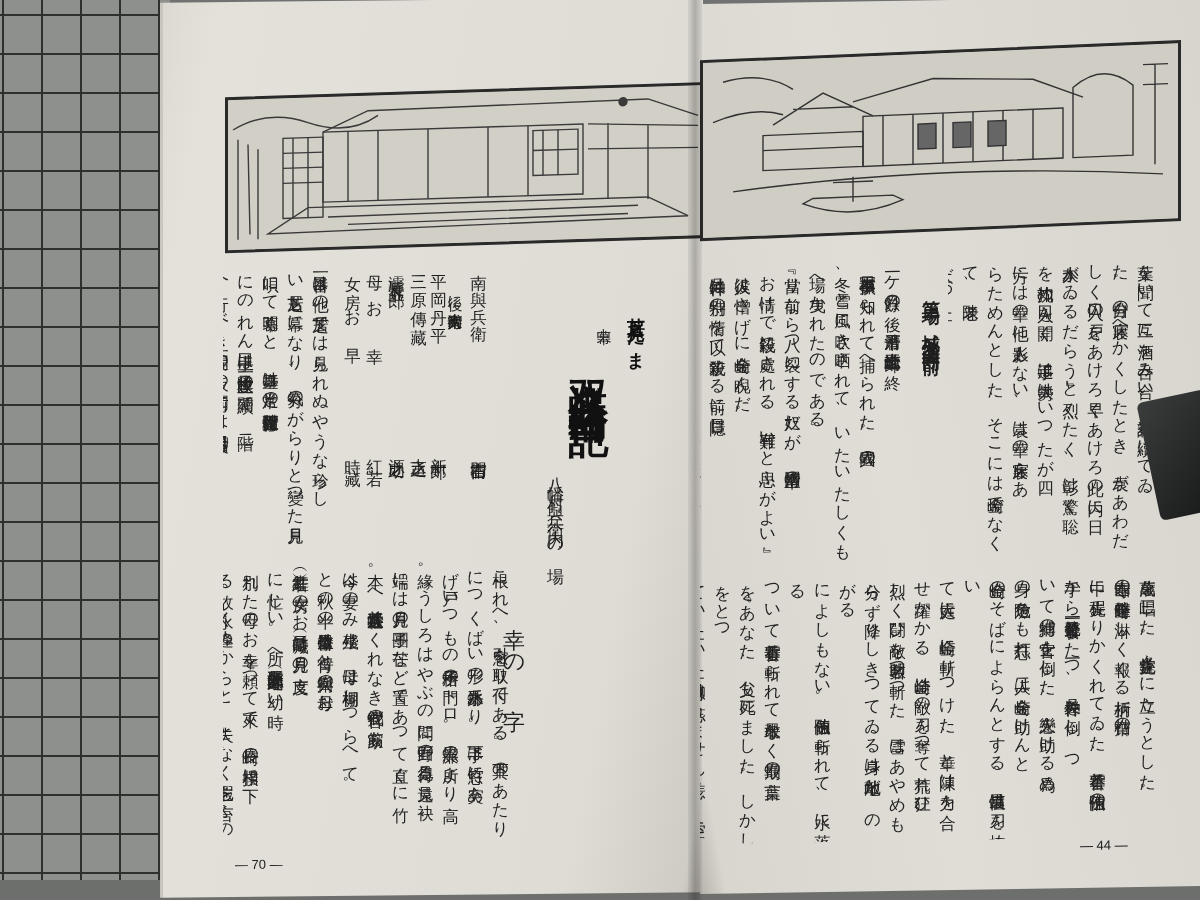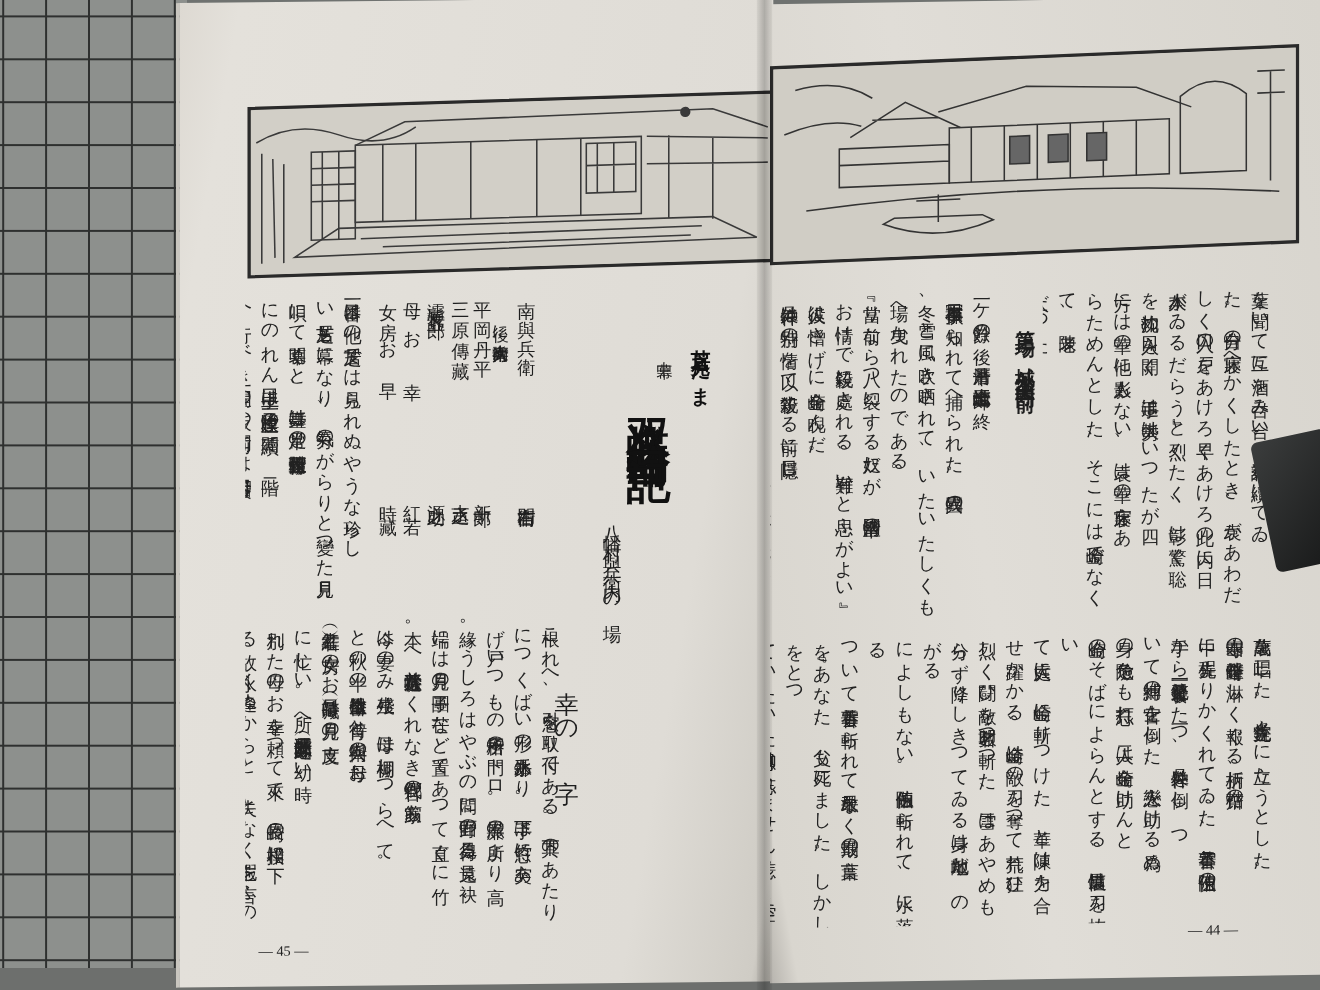--- a/index.html
+++ b/index.html
@@ -53,21 +53,21 @@
     font-family:"DejaVu Sans", sans-serif; font-weight:bold; font-size:40px;
     line-height:48px; letter-spacing:6px; color:#111;
   }
   .title-small { font-family:"DejaVu Sans", sans-serif; font-weight:bold; font-size:18px; letter-spacing:4px; color:#111; }
   .act-label { font-size:15px; letter-spacing:2px; }
   .subtitle { font-size:17px; letter-spacing:9px; }
   .section-title { font-size:22px; letter-spacing:28px; }
   .cast { font-size:16.5px; }
   .scene-head { font-family:"DejaVu Sans", sans-serif; font-weight:bold; font-size:18px; letter-spacing:4px; }
   .folio {
-    position:absolute; font-family:Liberation Serif, serif; font-size:13px; color:#222;
+    position:absolute; font-family:Liberation Sans, sans-serif; font-size:13px; color:#222;
     writing-mode:horizontal-tb;
   }
   .binder {
     position:absolute; left:1148px; top:395px; width:70px; height:120px;
     background:linear-gradient(135deg,#3b3d3d,#151616); transform:rotate(-12deg); border-radius:6px;
   }
   .gutter {
     position:absolute; left:690px; top:0; width:14px; height:900px;
     background:linear-gradient(90deg,rgba(0,0,0,0.05),rgba(0,0,0,0.22),rgba(0,0,0,0.05));
   }
@@ -147,21 +147,21 @@
       <span>本。へ其昔八幡近在かくれなき郷代官の家筋も</span><br>
       <span>今は妻のみ生殘り、母は祠棚しつらへて。</span><br>
       <span>と秋の半の放生會今日は待宵と與兵衛の母お</span><br>
       <span>幸（紅若）と女房のお早（時藏）は月見の支度</span><br>
       <span>に忙しい。所へ濡髪長五郎（源之助）は幼い時</span><br>
       <span>別れた母のお幸を頼つて來て、長崎の相撲に下</span><br>
       <span>る故、永く逢ぬからと、夫となく暇乞を言ふの</span><br>
       
     </div>
 
-    <div class="folio" style="left:72px; top:855px;">— 45 —</div>
+    <div class="folio" style="left:72px; top:855px;">— 70 —</div>
   </div>
 
   <div class="page-right">
     <div class="illus" style="left:0px; top:50px; width:475px; height:175px; transform:skewY(-1.5deg);">
       <svg viewBox="0 0 475 175" preserveAspectRatio="none">
         <rect x="0" y="0" width="475" height="175" fill="#d0cdc5"></rect>
         <g stroke="#333" stroke-width="1.4" fill="none">
           <path d="M20 20 Q60 10 90 30 M10 60 Q50 45 80 55"></path>
           <path d="M70 65 L120 35 L170 60 M90 50 H150"></path>
           <path d="M150 45 L230 25 L330 30 L380 50"></path>

